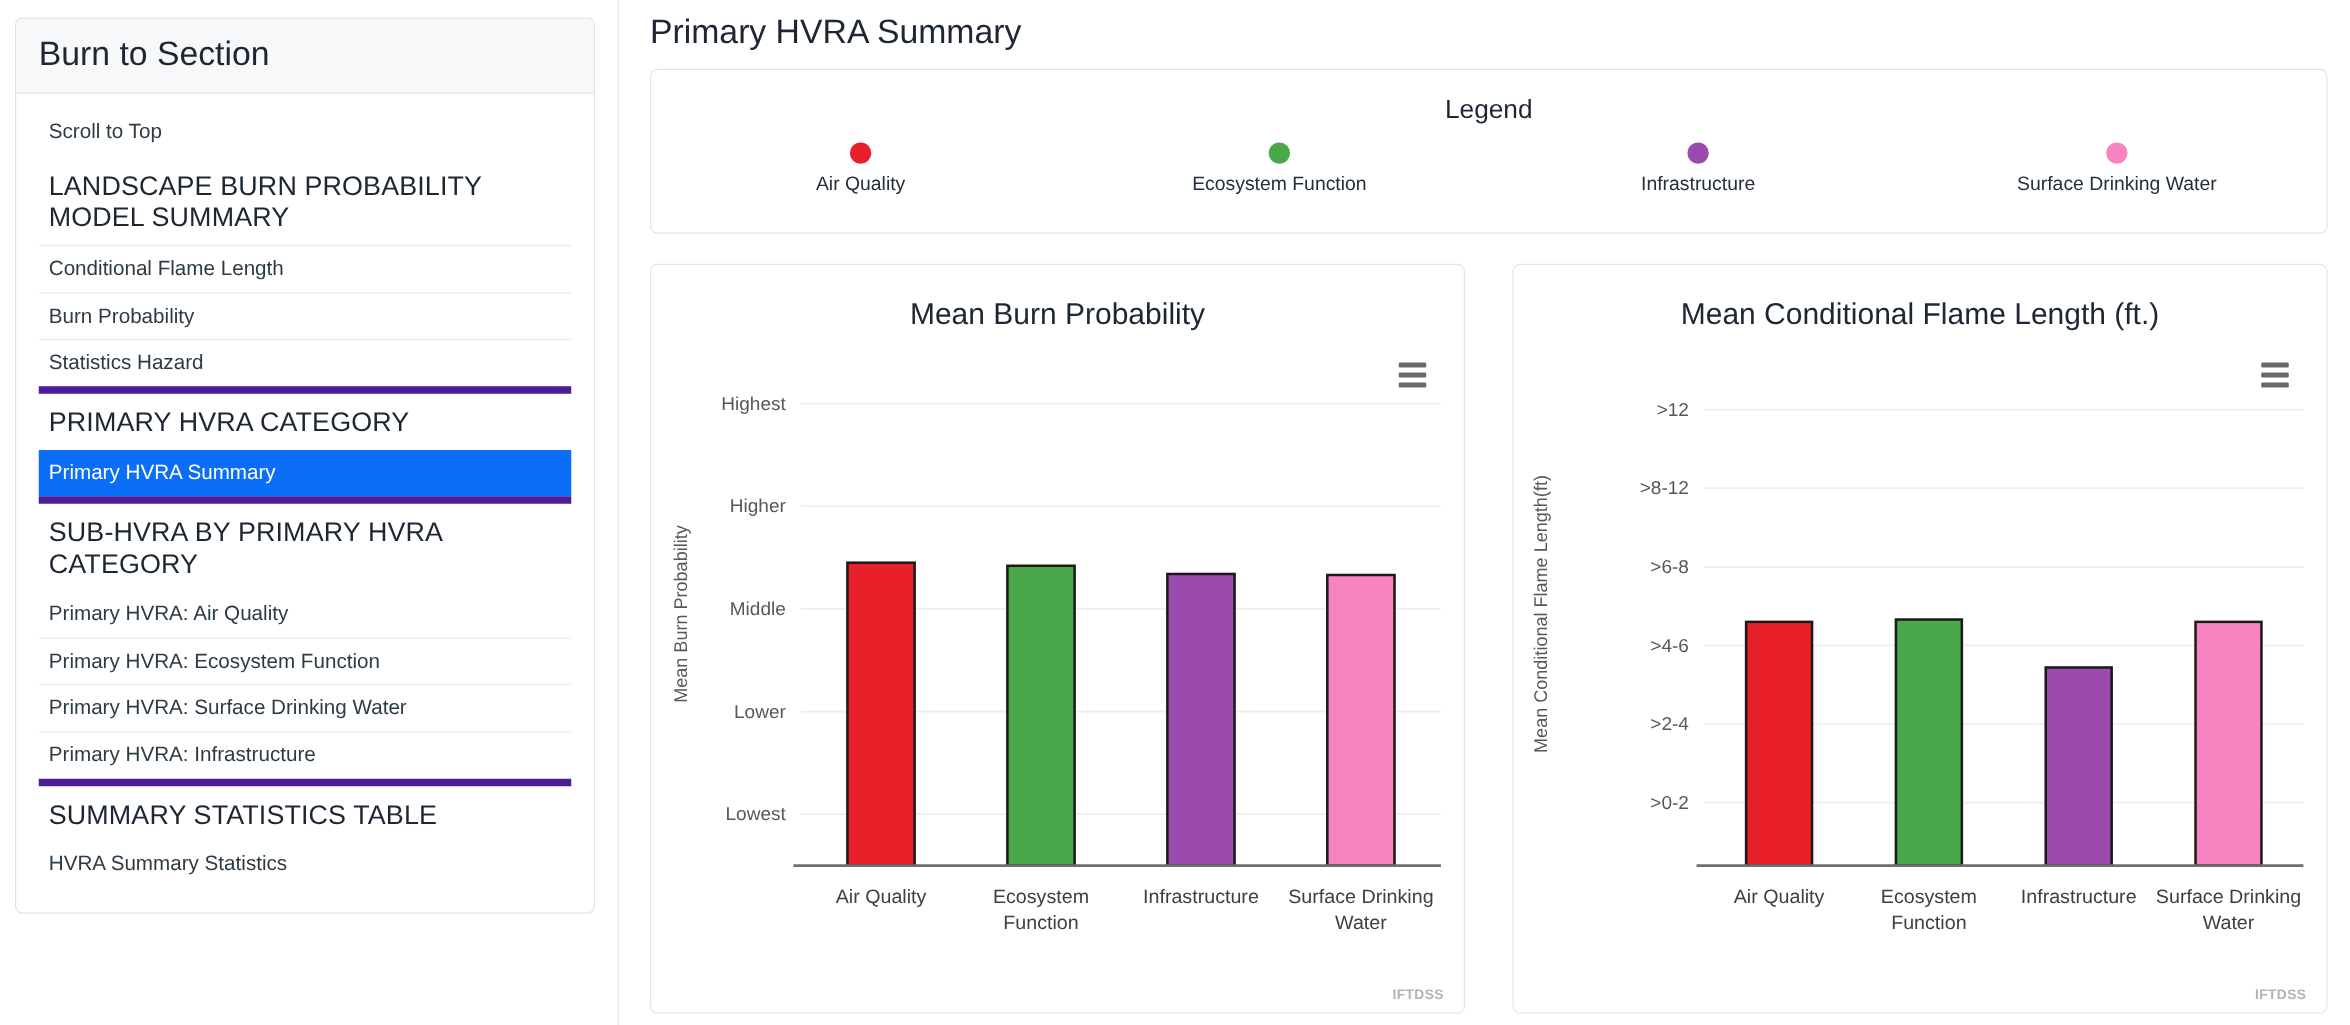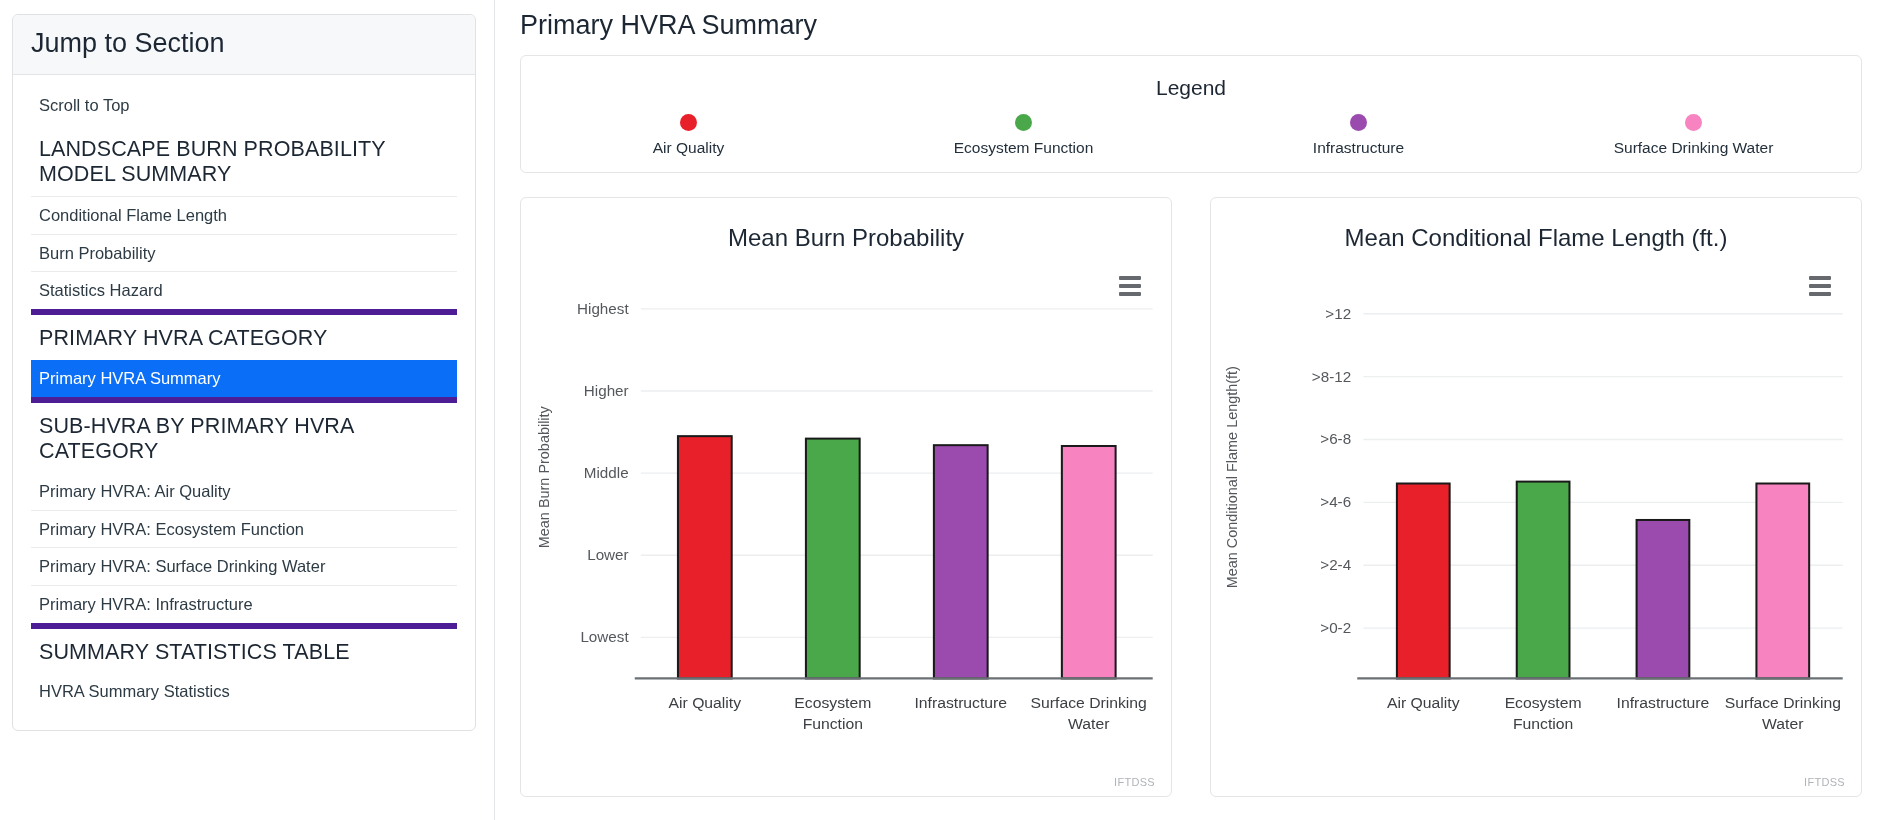--- a/index.html
+++ b/index.html
@@ -78,21 +78,21 @@
   }
 
   .panel {
     border: 1px solid #e3e5e7;
     border-radius: 6px;
     background: #ffffff;
     position: relative;
   }
 
   
-  .legend-panel { height: 118px; }
+  .legend-panel { height: 132px; }
   .legend-title {
     text-align: center;
     font-size: 21px;
     color: #1c2733;
     padding-top: 20px;
   }
   .legend-items {
     display: flex;
     margin-top: 14px;
   }
@@ -146,36 +146,37 @@
   }
   .plot-svg { width: 100%; height: 100%; display: block; }
 
   .watermark {
     position: absolute;
     right: 16px;
     bottom: 8px;
     font-size: 11px;
     color: #b0b4b8;
     letter-spacing: 0.3px;
+    font-weight: bold;
   }
   .tickline { stroke: #eceef0; stroke-width: 1.4; }
   .axisline { stroke: #6b7075; stroke-width: 2.2; }
   .ticktext { font-family: "Liberation Sans", sans-serif; font-size: 15px; fill: #54585c; }
   .cattext  { font-family: "Liberation Sans", sans-serif; font-size: 15.5px; fill: #3c4044; }
   .axtitle  { font-family: "Liberation Sans", sans-serif; font-size: 14.5px; fill: #54585c; }
   .bar { stroke: #1a1a1a; stroke-width: 2; }
 </style>
 </head>
 <body>
 
 <div id="root">
 
   <div class="sidebar-col">
     <div class="sidebar-card">
-      <div class="sidebar-header">Jump to Section</div>
+      <div class="sidebar-header">Burn to Section</div>
       <div class="sidebar-body" id="sidebar-body">
           <a class="nav-link scroll-top" href="#">Scroll to Top</a>
           <div class="nav-group">LANDSCAPE BURN PROBABILITY MODEL SUMMARY</div>
           <a class="nav-link bordered" href="#">Conditional Flame Length</a>
           <a class="nav-link bordered" href="#">Burn Probability</a>
           <a class="nav-link bordered" href="#">Statistics Hazard</a>
           <div class="nav-group bordered">PRIMARY HVRA CATEGORY</div>
           <a class="nav-link active" href="#">Primary HVRA Summary</a>
           <div class="nav-group bordered">SUB-HVRA BY PRIMARY HVRA CATEGORY</div>
           <a class="nav-link" href="#">Primary HVRA: Air Quality</a>

